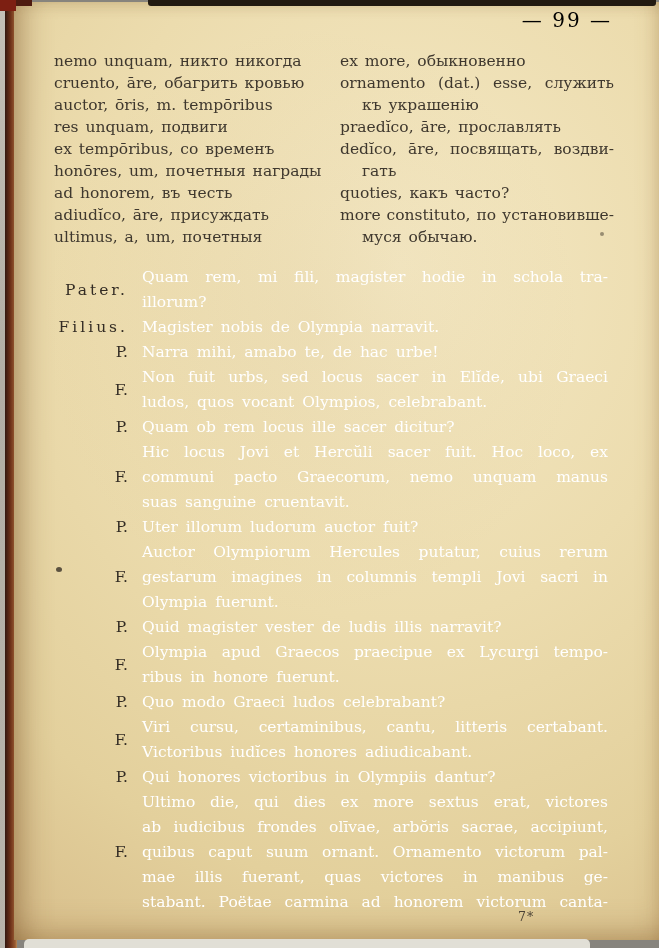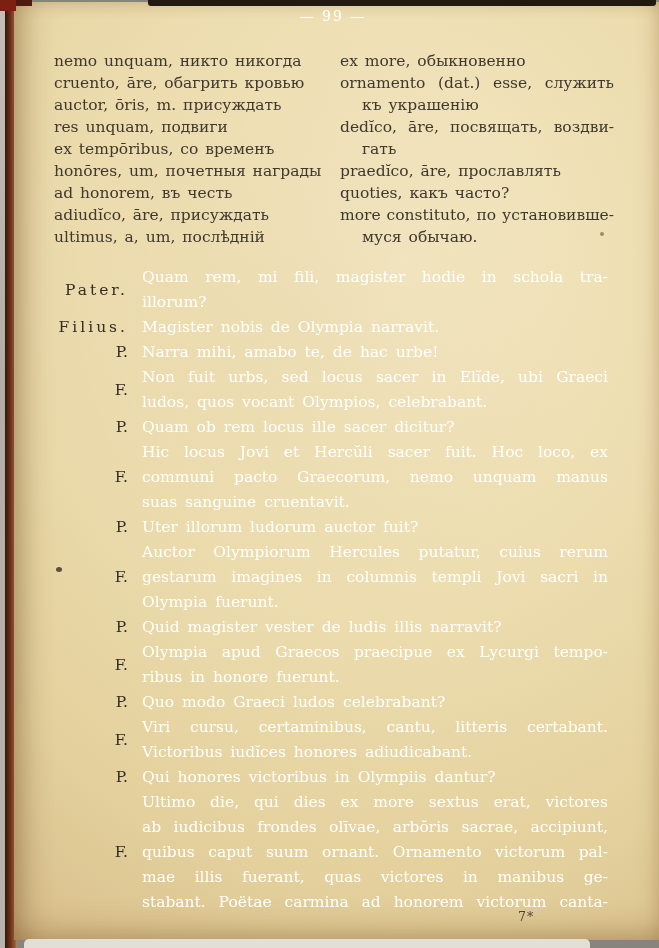--- a/index.html
+++ b/index.html
@@ -26,22 +26,22 @@
       radial-gradient(60% 45% at 46% 34%, rgba(190,160,100,0.10), rgba(190,160,100,0) 70%),
       radial-gradient(120% 95% at 60% 28%, #f4e8c4 0%, #ecdcae 40%, #e3d09c 70%, #d7bd8a 92%, #cdb07b 100%);
     box-shadow: inset 26px 0 30px -18px rgba(110,70,30,0.45),
                 inset -14px 0 22px -14px rgba(150,110,60,0.35),
                 inset 0 -26px 30px -18px rgba(140,100,50,0.40),
                 inset 0 10px 18px -12px rgba(140,100,50,0.30);
   }
 
   .ink{color:#38312a;}
 
-  .page-header{position:absolute;left:54px;top:8px;width:558px;text-align:center;
-    font-size:14px;letter-spacing:2px;color:#ffffff;}
+  .page-header{position:absolute;left:54px;top:8px;width:558px;text-align:right;
+    font-size:20px;letter-spacing:2px;color:#000000;}
 
   
   .vocab{position:absolute;left:54px;top:50px;width:560px;display:flex;justify-content:space-between;gap:12px;}
   .vocab-col{width:278px;}
   .vline{font-size:15.5px;line-height:22px;color:#3f382e;word-spacing:2px;}
   .vline.cont{padding-left:22px;}
   .just{text-align:justify;text-align-last:justify;word-spacing:normal;}
 
   
   .dialogue{position:absolute;left:54px;top:265px;width:554px;}
@@ -72,55 +72,55 @@
 
   <div class="vocab">
     <div class="vocab-col">
         <div>
           <div class="vline">nemo unquam, никто никогда</div>
         </div>
         <div>
           <div class="vline">cruento, āre, обагрить кровью</div>
         </div>
         <div>
-          <div class="vline">auctor, ōris, m. присуждать</div>
+          <div class="vline">auctor, ōris, m. tempōribus</div>
         </div>
         <div>
           <div class="vline">res unquam, подвиги</div>
         </div>
         <div>
           <div class="vline">ex tempōribus, со временъ</div>
         </div>
         <div>
           <div class="vline">honōres, um, почетныя награды</div>
         </div>
         <div>
           <div class="vline">ad honorem, въ честь</div>
         </div>
         <div>
           <div class="vline">adiudĭco, āre, присуждать</div>
         </div>
         <div>
-          <div class="vline">ultimus, a, um, послѣдній</div>
+          <div class="vline">ultimus, a, um, почетныя</div>
         </div>
       </div>
     <div class="vocab-col">
         <div>
           <div class="vline">ex more, обыкновенно</div>
         </div>
         <div>
           <div class="vline just">ornamento (dat.) esse, служить</div>
           <div class="vline cont">къ украшенію</div>
         </div>
         <div>
+          <div class="vline">praedĭco, āre, прославлять</div>
+        </div>
+        <div>
           <div class="vline just">dedĭco, āre, посвящать, воздви-</div>
           <div class="vline cont">гать</div>
-        </div>
-        <div>
-          <div class="vline">praedĭco, āre, прославлять</div>
         </div>
         <div>
           <div class="vline">quoties, какъ часто?</div>
         </div>
         <div>
           <div class="vline just">more constituto, по установивше-</div>
           <div class="vline cont">муся обычаю.</div>
         </div>
       </div>
   </div>

